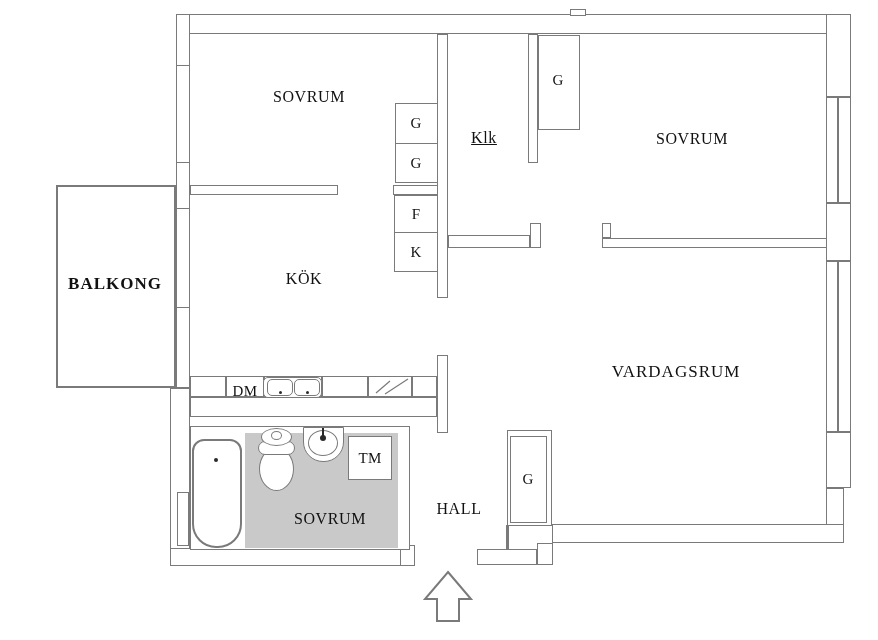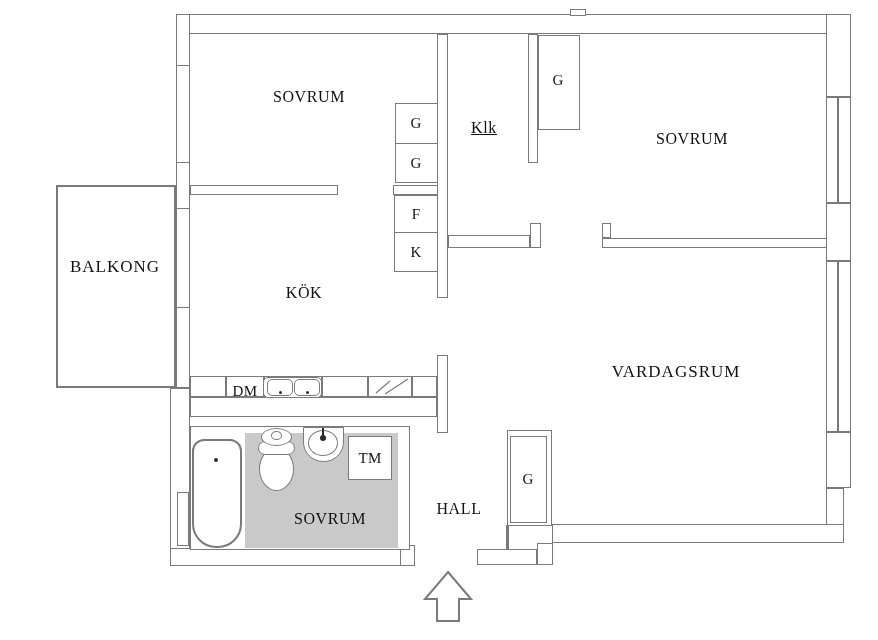--- a/index.html
+++ b/index.html
@@ -23,21 +23,21 @@
   .lbl-sm{font-size:15px;letter-spacing:0.3px;}
   .dot{position:absolute;border-radius:50%;background:#2a2a2a;}
   svg{position:absolute;overflow:visible;}
 </style>
 </head>
 <body>
 
 <div class="plan">
 
   <div class="wall" style="left:56px;top:185px;width:120px;height:203px;border-width:2px;"></div>
-  <div class="lbl lbl-lg" style="left:115px;top:266px;">BALKONG</div>
+  <div class="lbl lbl-lg" style="left:115px;top:283px;font-weight:bold;">BALKONG</div>
 
   <div class="wall" style="left:176px;top:14px;width:675px;height:20px;"></div>
   <div class="wall" style="left:570px;top:9px;width:16px;height:7px;border-width:1px;"></div>
   <div class="wall" style="left:176px;top:14px;width:14px;height:374px;"></div>
   <div class="wall" style="left:170px;top:388px;width:20px;height:178px;"></div>
 
   <div class="wall" style="left:826px;top:14px;width:25px;height:83px;"></div>
   <div class="wall" style="left:826px;top:203px;width:25px;height:58px;"></div>
   <div class="wall" style="left:826px;top:432px;width:25px;height:56px;"></div>
   <div class="wall" style="left:826px;top:488px;width:18px;height:55px;"></div>
@@ -112,22 +112,22 @@
   <div class="dot" style="left:320px;top:435px;width:6px;height:6px;"></div>
 
   <div class="fix" style="left:348px;top:436px;width:44px;height:44px;"></div>
 
   <svg style="left:424px;top:571px;" width="48" height="51" viewBox="0 0 48 51">
     <polygon points="24,1 47,28 35,28 35,50 13,50 13,28 1,28" fill="#ffffff" stroke="#7a7a7a" stroke-width="2"></polygon>
   </svg>
 
   <div class="lbl" style="left:309px;top:97px;">SOVRUM</div>
   <div class="lbl" style="left:692px;top:139px;">SOVRUM</div>
-  <div class="lbl" style="left:484px;top:128px;text-decoration:underline;">Klk</div>
-  <div class="lbl" style="left:304px;top:293px;">KÖK</div>
+  <div class="lbl" style="left:484px;top:138px;text-decoration:underline;">Klk</div>
+  <div class="lbl" style="left:304px;top:279px;">KÖK</div>
   <div class="lbl lbl-lg" style="left:676px;top:371px;">VARDAGSRUM</div>
   <div class="lbl" style="left:459px;top:509px;">HALL</div>
   <div class="lbl" style="left:330px;top:519px;">SOVRUM</div>
 
   <div class="lbl lbl-sm" style="left:416px;top:123px;">G</div>
   <div class="lbl lbl-sm" style="left:416px;top:163px;">G</div>
   <div class="lbl lbl-sm" style="left:416px;top:214px;">F</div>
   <div class="lbl lbl-sm" style="left:416px;top:252px;">K</div>
   <div class="lbl lbl-sm" style="left:558px;top:80px;">G</div>
   <div class="lbl lbl-sm" style="left:528px;top:479px;">G</div>

